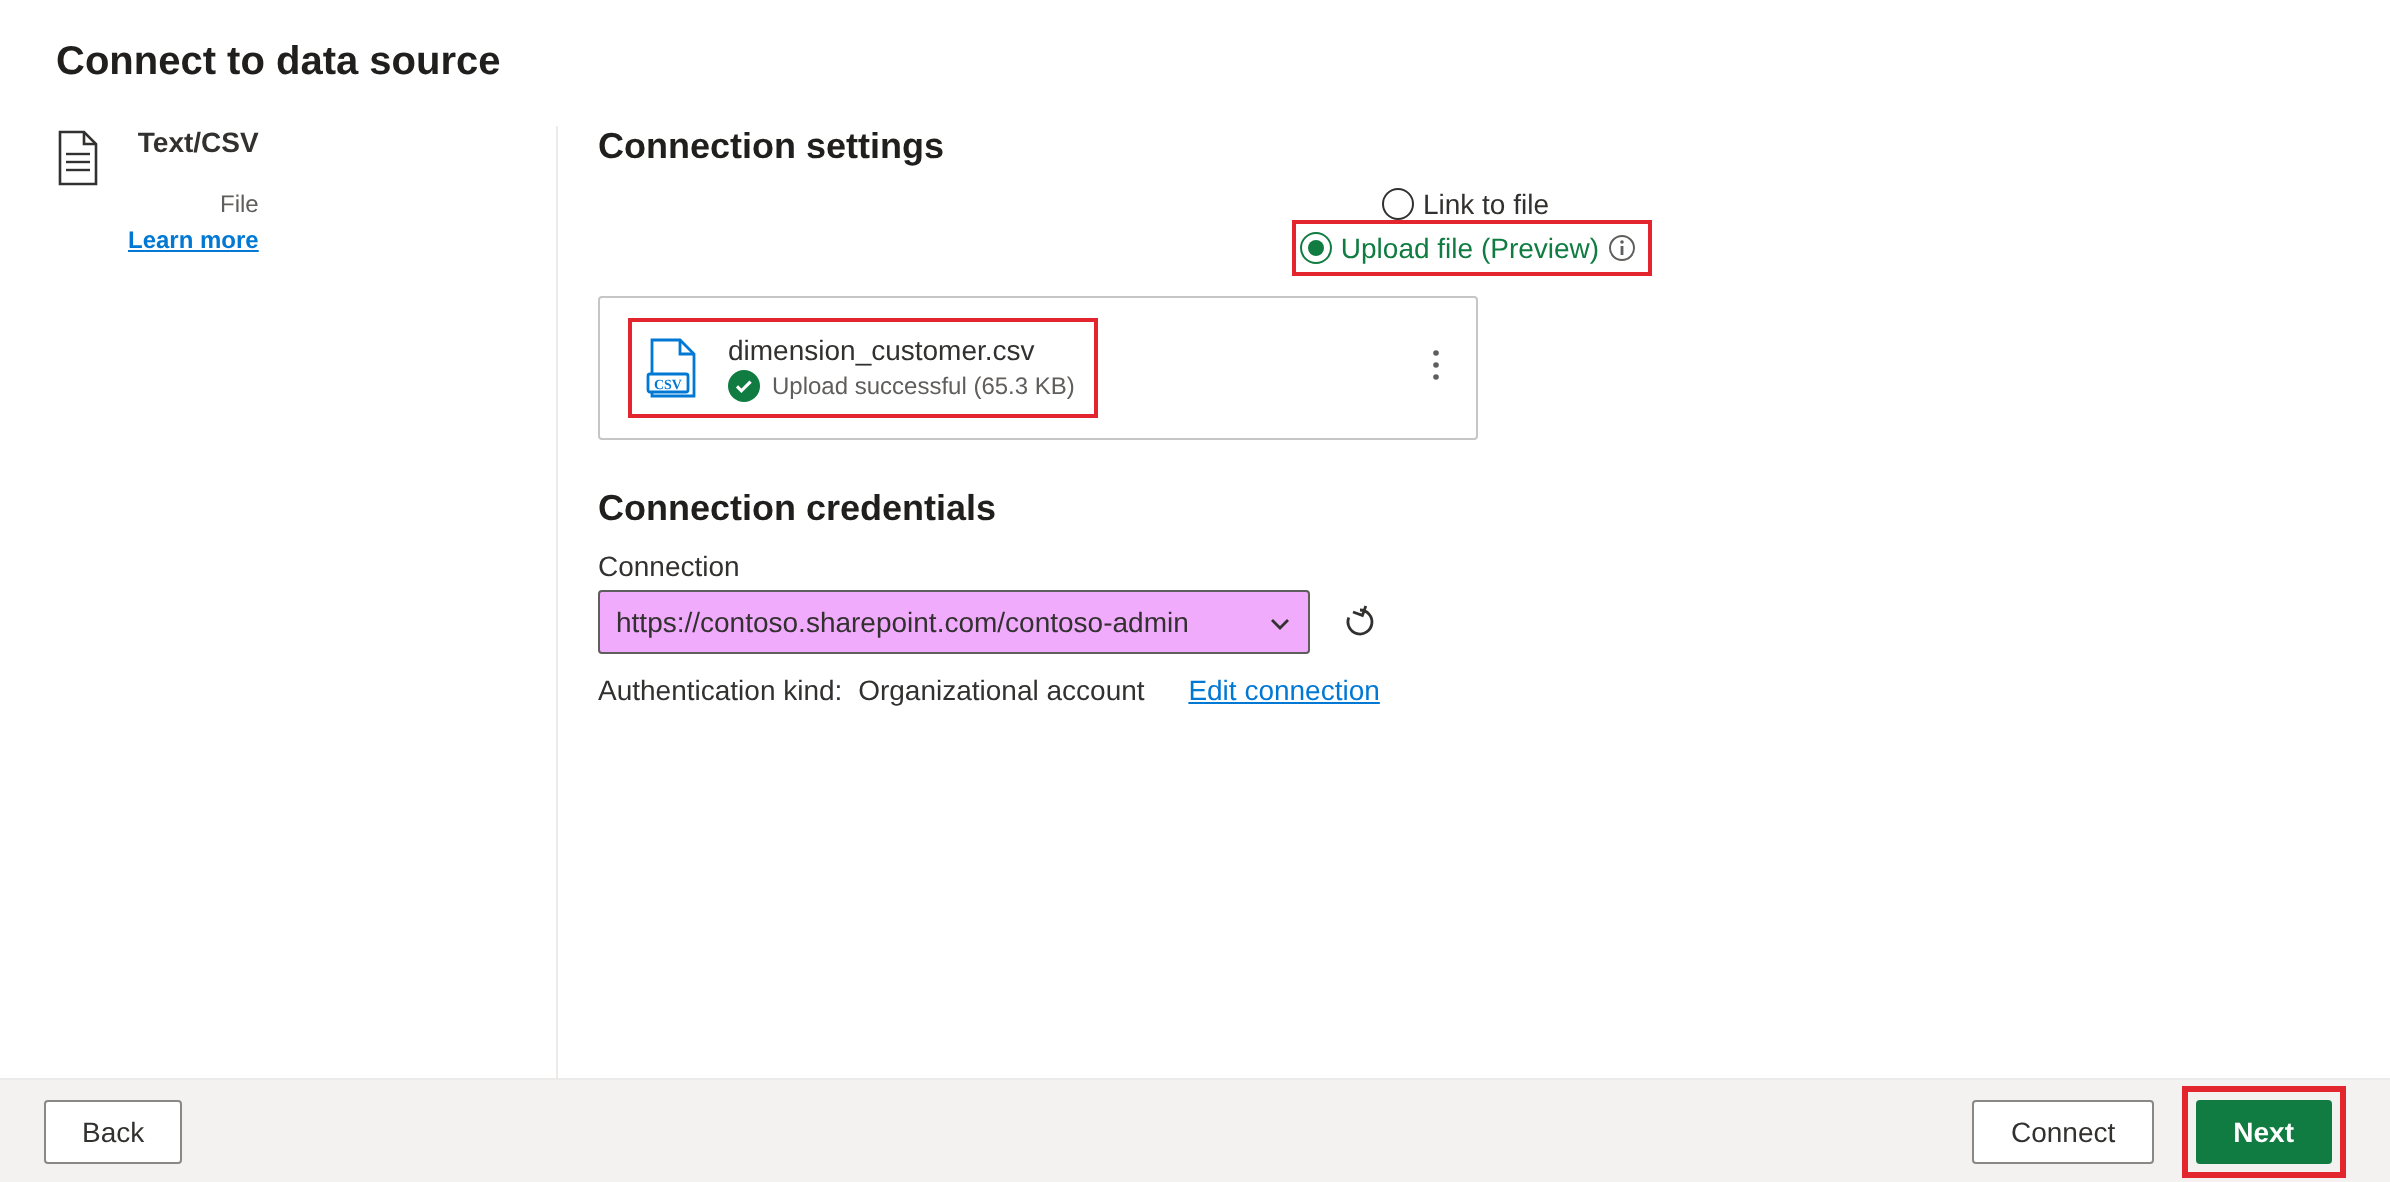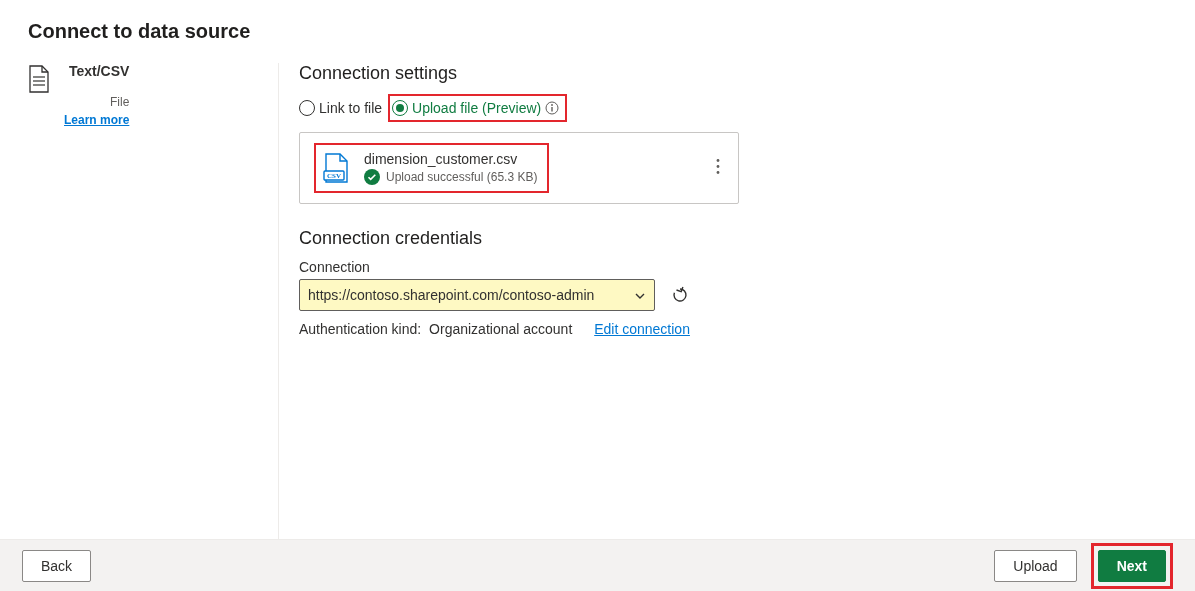--- a/index.html
+++ b/index.html
@@ -60,28 +60,29 @@
   }
   .divider {
     width: 1px;
     background: #edebe9;
     margin-right: 20px;
     margin-left: 0;
   }
   .right-col { flex: 1; }
   .section-h {
     font-size: 18px;
-    font-weight: 400;
+    font-weight: 700;
     margin-bottom: 10px;
     color: #201f1e;
   }
   .radio-row {
     display: flex;
     align-items: center;
     margin-bottom: 10px;
+    flex-direction: column;
   }
   .radio-option {
     display: inline-flex;
     align-items: center;
     cursor: pointer;
     font-size: 14px;
   }
   .radio-circle {
     width: 16px; height: 16px;
     border-radius: 50%;
@@ -148,21 +149,21 @@
     width: 356px;
     height: 32px;
     border: 1px solid #605e5c;
     border-radius: 2px;
     display: flex;
     align-items: center;
     justify-content: space-between;
     padding: 0 8px;
     font-size: 14px;
     cursor: pointer;
-    background: #fef9c3;
+    background: #f0abfc;
   }
   .chevron-down { width: 12px; height: 12px; }
   .refresh-btn {
     width: 30px; height: 30px;
     display: flex; align-items: center; justify-content: center;
     margin-left: 10px;
     cursor: pointer;
   }
   .auth-row { font-size: 14px; }
   .auth-row .edit-link {
@@ -317,18 +318,18 @@
         <span style="margin-left:4px;">Organizational account</span>
         <a class="edit-link">Edit connection</a>
       </div>
     </div>
   </div>
 </div>
 
 <div class="footer">
   <button class="btn btn-secondary">Back</button>
   <div class="footer-right">
-    <button class="btn btn-secondary">Upload</button>
+    <button class="btn btn-secondary">Connect</button>
     <span class="next-wrap">
       <button class="btn btn-primary">Next</button>
     </span>
   </div>
 </div>
 
 </body></html>

